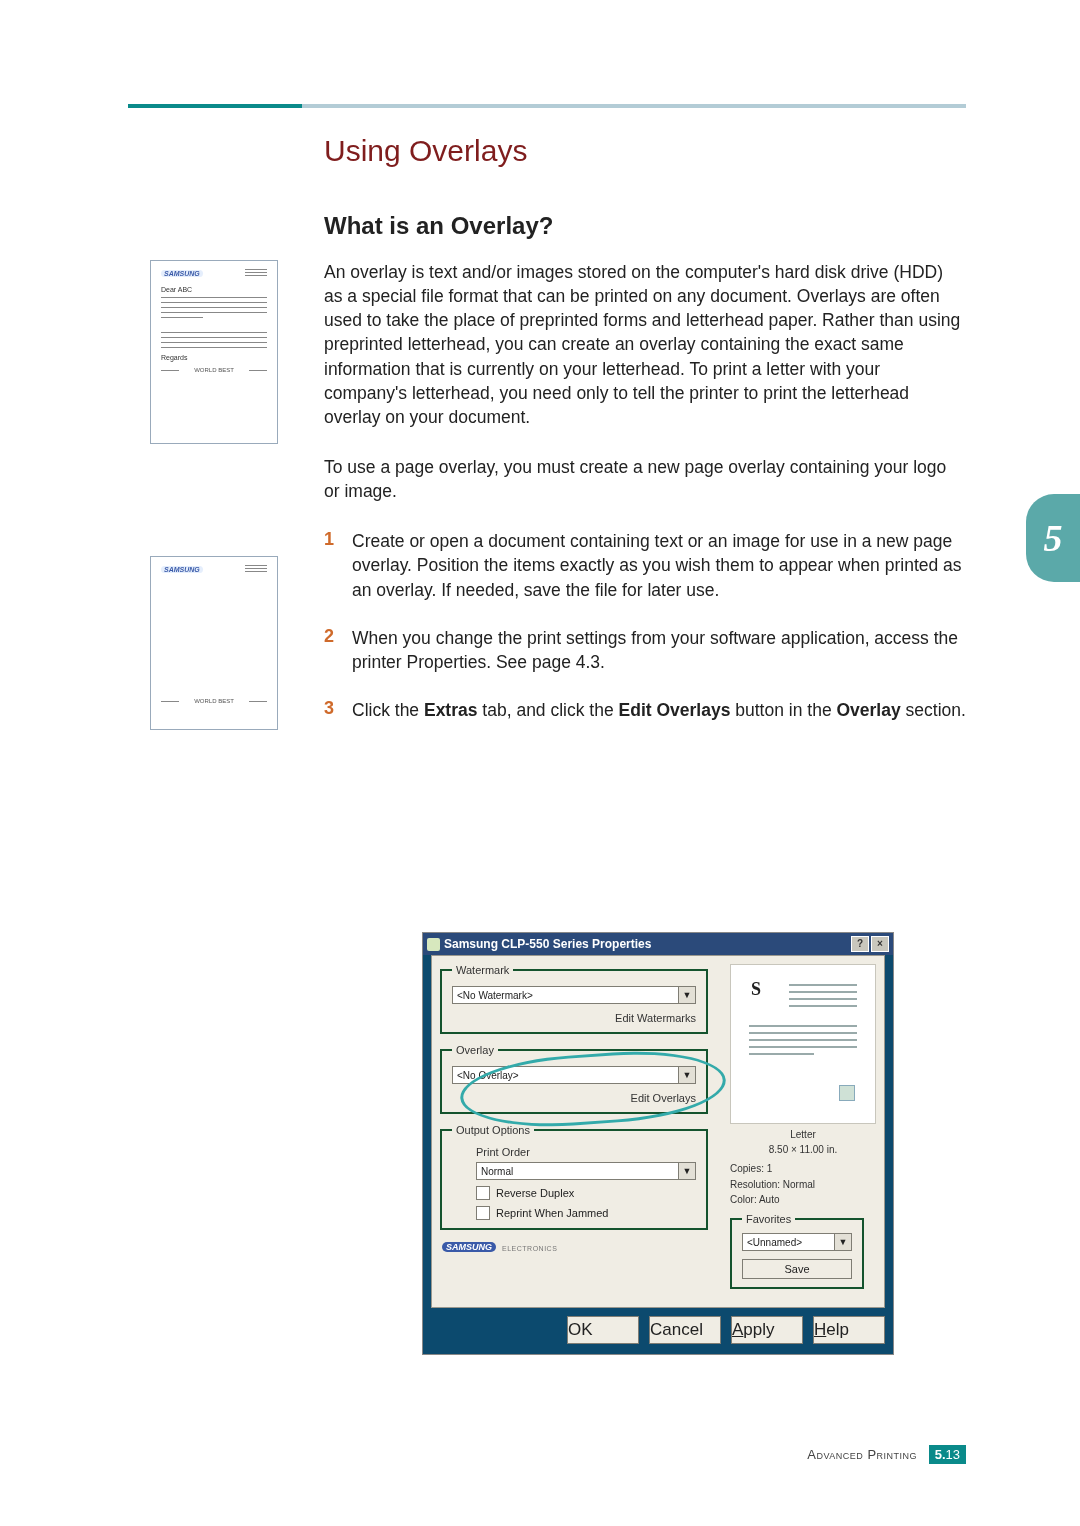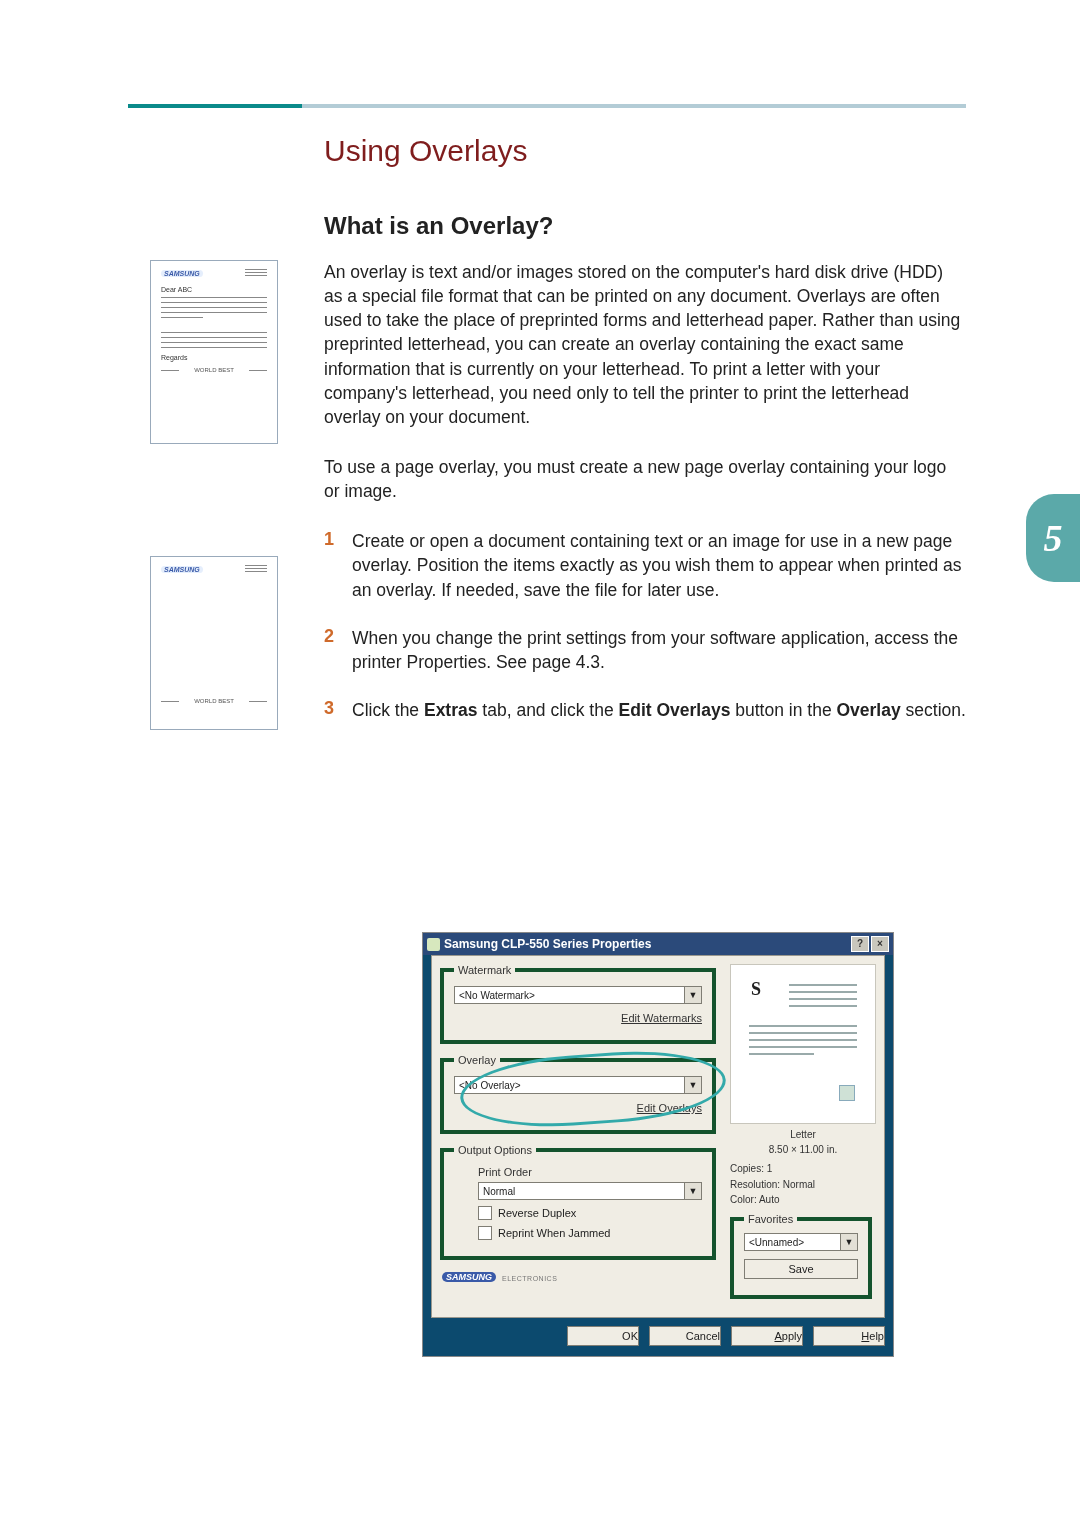--- a/index.html
+++ b/index.html
@@ -36,44 +36,44 @@
   .dlg .titlebar .ttl .ico{width:13px;height:13px;background:#d7e8be;border-radius:2px}
   .dlg .titlebar .btns{display:flex;gap:2px}
   .dlg .titlebar .btns div{width:16px;height:14px;background:#c9c7bd;color:#333;font-size:10px;text-align:center;line-height:14px;border:1px solid #fff}
   .dlg .tabs{display:flex;padding:6px 8px 0 8px;font-size:11px}
   .dlg .tab{padding:3px 8px;border:1px solid #9a988e;border-bottom:none;background:#f0ede4;margin-right:-1px;position:relative;top:1px;color:#333}
   .dlg .tab.active{background:#f0ede4;z-index:2}
   .dlg .tab:not(.active){background:#e7e4da}
   .dlg .panel{border:1px solid #9a988e;margin:0 8px 8px 8px;padding:8px;background:#f0ede4;display:flex;gap:10px}
   .dlg .leftcol{flex:1}
   .dlg .rightcol{width:146px}
-  .dlg fieldset{border:4px solid #14532d;margin:0 4px 10px 0;padding:10px 10px 16px 10px;font-size:11px}
+  .dlg fieldset{border:2px solid #14532d;margin:0 12px 10px 0;padding:10px 10px 8px 10px;font-size:11px}
   .dlg fieldset.nolegend{padding-top:8px}
   .dlg legend{font-size:11px;padding:0 4px;color:#333}
   .dlg .combo{display:flex;width:100%}
   .dlg .combo .val{flex:1;border:1px solid #7f7d74;background:#fff;font-size:10px;padding:2px 4px;height:18px;box-sizing:border-box;line-height:14px}
   .dlg .combo .dd{width:17px;height:18px;border:1px solid #7f7d74;border-left:none;background:#e3e0d6;text-align:center;font-size:9px;line-height:16px;box-sizing:border-box}
   .dlg .linkbtn{text-align:right;margin-top:8px}
-  .dlg .linkbtn span{font-size:11px;color:#333;text-decoration:underline;cursor:pointer}
+  .dlg .linkbtn span{font-size:11px;color:#333;cursor:pointer}
   .dlg .lbl{font-size:11px;color:#333}
   .dlg .chk{display:flex;align-items:center;gap:6px;font-size:11px;margin-top:6px}
   .dlg .chk .box{width:12px;height:12px;border:1px solid #7f7d74;background:#fff}
   .dlg .preview{border:1px solid #c8c6bc;height:160px;background:#fff;margin-bottom:4px;position:relative;padding:14px 18px;box-sizing:border-box}
   .dlg .preview .S{font-family:Georgia,serif;font-weight:bold;font-size:18px;position:absolute;left:20px;top:14px}
   .dlg .preview .ln{height:2px;background:#9aa;margin:5px 0 5px 40px}
   .dlg .preview .ln.full{margin-left:0}
   .dlg .preview .sq{position:absolute;right:20px;bottom:22px;width:14px;height:14px;background:#cfe1d6;border:1px solid #8ab}
   .dlg .meta{font-size:10px;text-align:center;color:#333;line-height:1.3;margin-bottom:6px}
   .dlg .info{font-size:10px;color:#333;line-height:1.35;margin-bottom:6px}
   .dlg .wbtn{border:1px solid #7f7d74;background:#f0ede4;font-size:11px;padding:3px 0;text-align:center;width:100%;box-sizing:border-box}
   .dlg .vendor{display:flex;align-items:flex-end;gap:6px;padding:2px 0 0 2px}
   .dlg .vendor .vlogo{font-size:9px;font-style:italic;font-weight:bold;color:#fff;background:#3a5aa8;border-radius:6px;padding:0 4px}
   .dlg .vendor .vsub{font-size:7px;color:#777;letter-spacing:.5px}
   .dlg .dlg-btns{display:flex;justify-content:flex-end;gap:10px;padding:0 8px 10px 8px}
-  .dlg .dlg-btns .b{border:1px solid #7f7d74;background:#f0ede4;font-size:11px;width:70px;text-align:right;padding:3px 0}
+  .dlg .dlg-btns .b{border:1px solid #7f7d74;background:#f0ede4;font-size:17px;width:70px;text-align:left;padding:3px 0}
   .dlg .dlg-btns .b u{text-decoration:underline}
   .dlg .circle{position:absolute;border:3px solid #3aa;border-radius:50%/60%;pointer-events:none}
   .dlg .circle1{left:20px;top:90px;width:260px;height:64px;transform:rotate(-4deg)}
   
   .pgfoot{position:absolute;left:0;right:114px;bottom:62px;text-align:right;font-size:13px}
   .pgfoot .sect{font-variant:small-caps;letter-spacing:.5px;color:#444}
   .pgfoot .chip{display:inline-block;background:#0a8a8a;color:#fff;padding:2px 6px;margin-left:8px;font-weight:bold}
   .pgfoot .chip .pn{font-weight:normal}
 </style>
 </head>
@@ -232,13 +232,19 @@
       </div>
     </div>
     <div class="dlg-btns">
       <div class="b">OK</div>
       <div class="b">Cancel</div>
       <div class="b"><u>A</u><span>pply</span></div>
       <div class="b"><u>H</u><span>elp</span></div>
     </div>
   </div>
 
+  <div class="pgfoot">
+    <span class="sect">Advanced Printing</span>
+    <span class="chip">
+      <span>5.</span><span class="pn">13</span>
+    </span>
+  </div>
 </div>
 
 </body></html>

